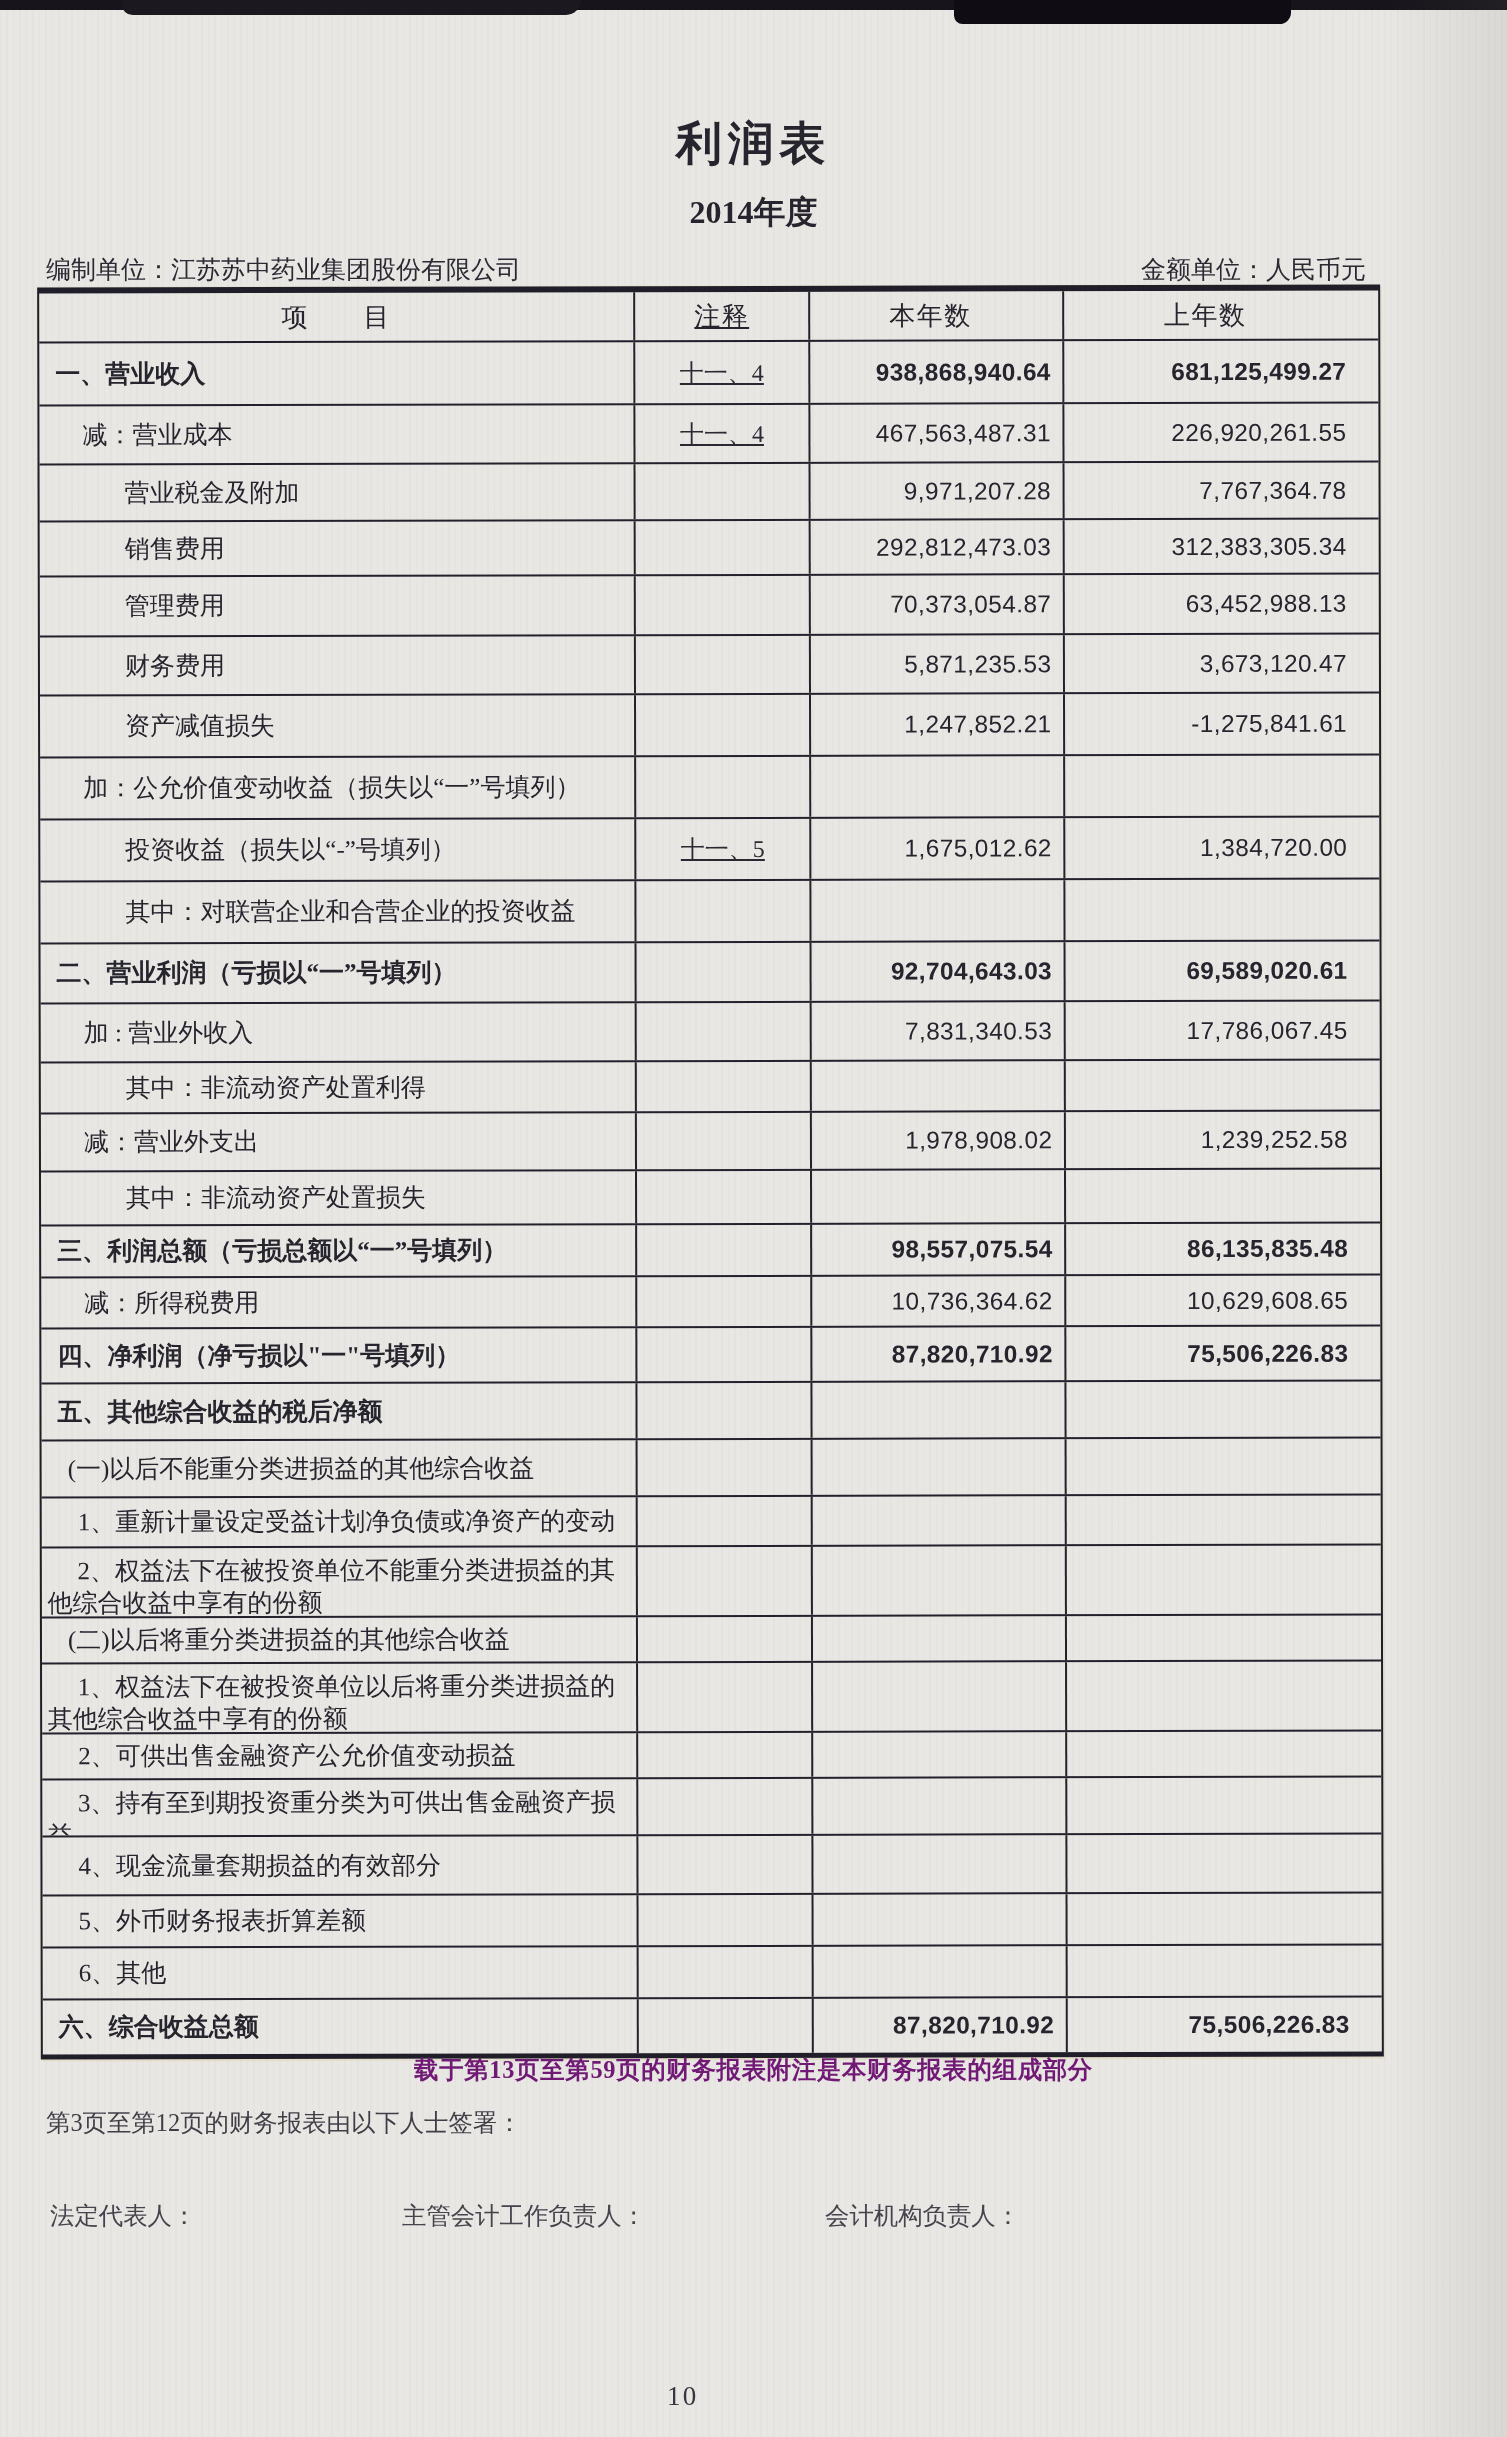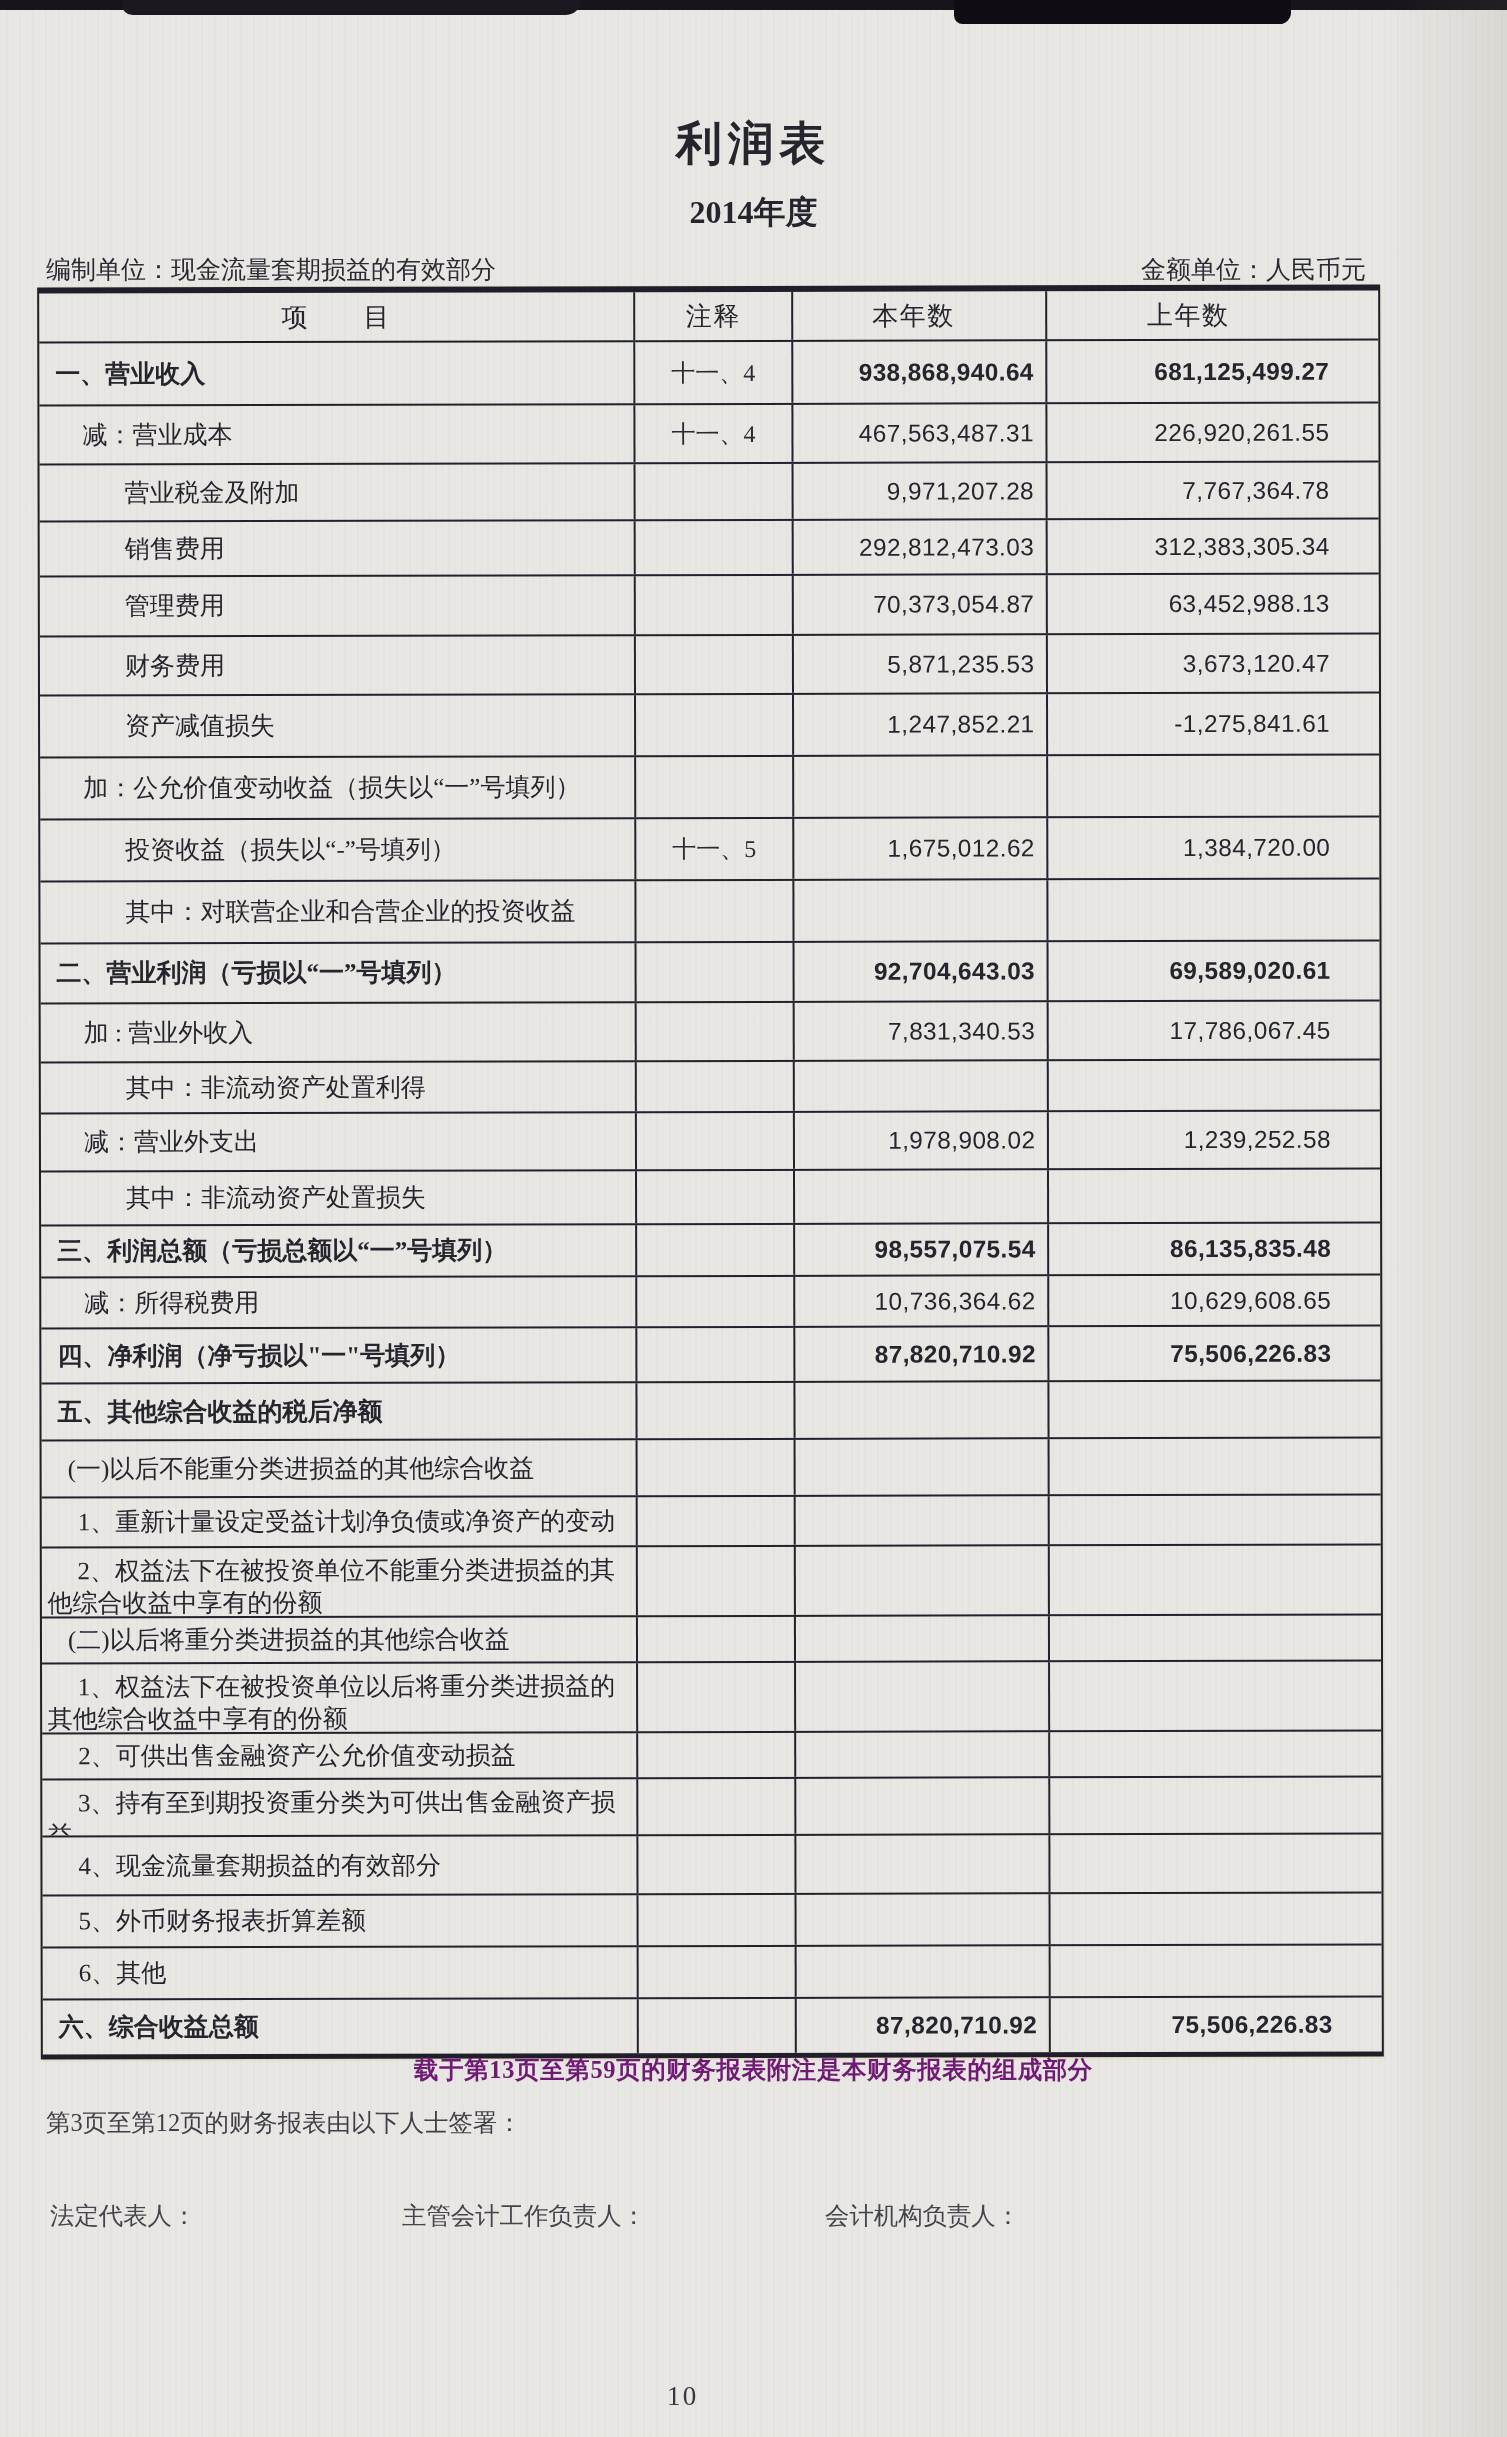--- a/index.html
+++ b/index.html
@@ -28,21 +28,21 @@
   .tbl{position:absolute;left:39px;top:286px;width:1339px;
        border:2.2px solid #201f29;border-top-width:6.5px;border-bottom-width:5px;
        box-sizing:content-box;transform:rotate(-0.12deg);
        box-shadow:1.4px 2.2px 0 rgba(205,185,95,0.18), -0.7px -0.7px 0 rgba(205,185,95,0.15);}
   .tr{display:flex;box-sizing:border-box;border-bottom:2.2px solid #23222c;background:transparent;}
   .tr:last-child{border-bottom:none;}
   .thead{height:50px;border-bottom:2.9px solid #201f29;}
   .td{box-sizing:border-box;border-right:2.2px solid #23222c;display:flex;align-items:center;overflow:hidden;}
   .td:last-child{border-right:none;}
   .c-item{width:596px;}
-  .c-note{width:158px;justify-content:center;text-align:center;}
+  .c-note{width:175px;justify-content:center;text-align:center;text-decoration:underline;}
   .c-cur{width:254px;justify-content:flex-end;padding-right:11.5px;}
   .c-pri{width:306px;justify-content:flex-end;padding-right:24px;}
   .thead .td{justify-content:center;font-size:26px;letter-spacing:1.4px;color:#26252e;}
   .lbl{font-size:25px;line-height:1.18;color:#26252e;}
   .num{font-family:"Liberation Sans","DejaVu Sans",sans-serif;font-size:24.4px;letter-spacing:0.4px;color:#26252e;}
   .note-txt{font-size:24px;color:#2b2a33;}
   .bold{font-weight:bold;}
   
   .ind-section{padding-left:16px;}
   .ind-op{padding-left:43px;}
@@ -68,21 +68,21 @@
 
 <div class="page">
 
   <div class="top-edge"></div>
   <div class="top-edge-mid"></div>
   <div class="top-edge-right"></div>
 
   <div class="doc-title">利润表</div>
   <div class="doc-period">2014年度</div>
 
-  <div class="meta-left"><span>编制单位：</span><span>现金流量套期损益的有效部分</span></div>
+  <div class="meta-left"><span>编制单位：</span><span>江苏苏中药业集团股份有限公司</span></div>
   <div class="meta-right">金额单位：人民币元</div>
 
   <div class="tbl">
     <div class="tr thead">
       <div class="td c-item">项　　目</div>
       <div class="td c-note">注释</div>
       <div class="td c-cur">本年数</div>
       <div class="td c-pri">上年数</div>
     </div>
     <div id="tbody">

